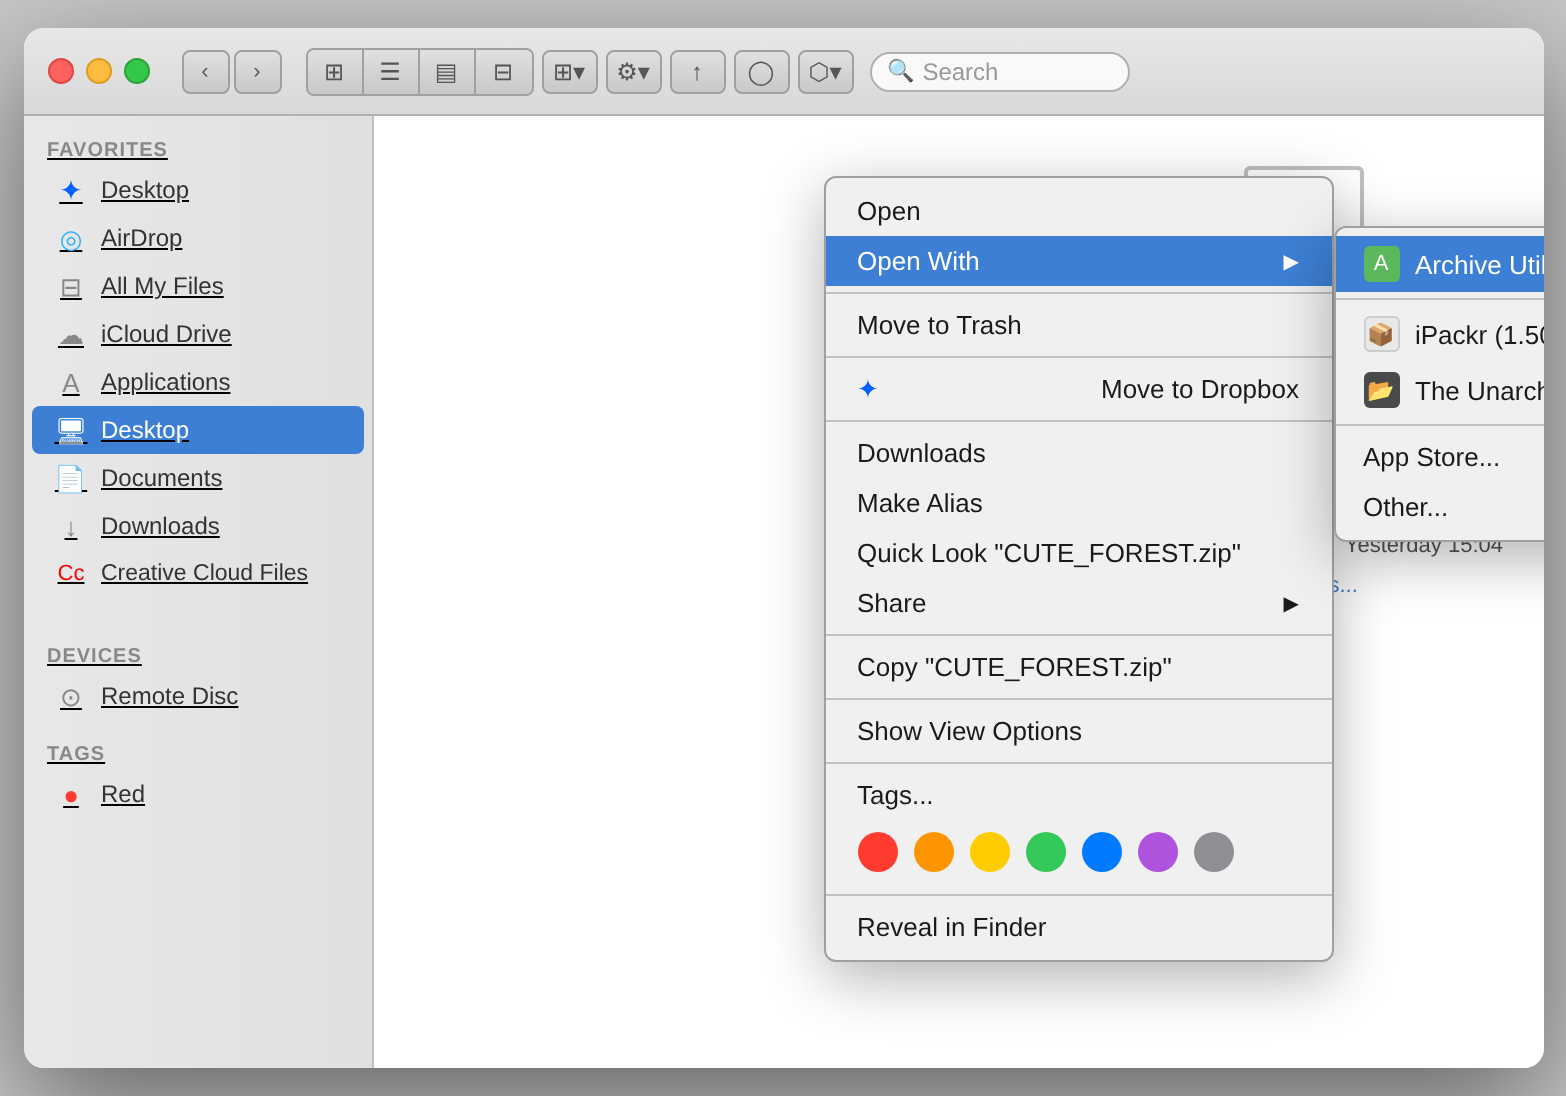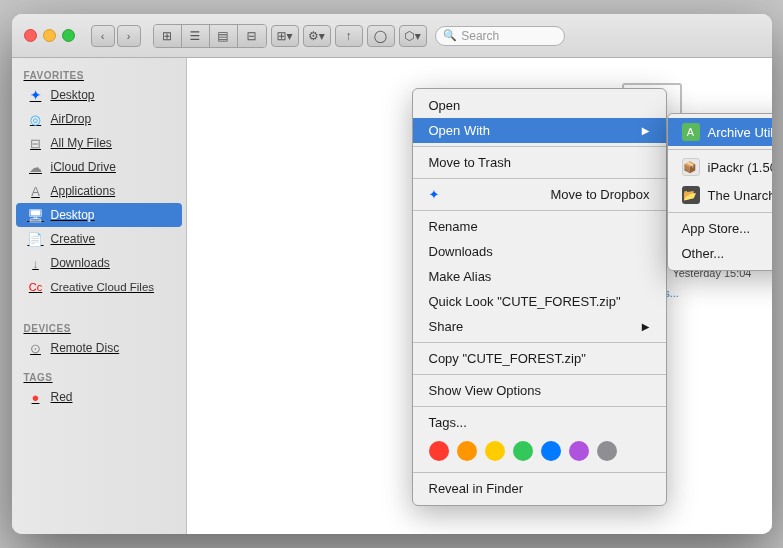--- a/index.html
+++ b/index.html
@@ -479,21 +479,21 @@
       <div class="sidebar-item">
         <div class="sidebar-icon" style="color:#888;font-size:13px;">A</div>
         <span>Applications</span>
       </div>
       <div class="sidebar-item active">
         <div class="sidebar-icon" style="font-size:13px;">🖥</div>
         <span>Desktop</span>
       </div>
       <div class="sidebar-item">
         <div class="sidebar-icon" style="color:#888;font-size:13px;">📄</div>
-        <span>Creative</span>
+        <span>Documents</span>
       </div>
       <div class="sidebar-item">
         <div class="sidebar-icon" style="color:#888;font-size:13px;">↓</div>
         <span>Downloads</span>
       </div>
       <div class="sidebar-item">
         <div class="sidebar-icon" style="color:#f00;font-size:11px;">Cc</div>
         <span style="font-size:11.5px;">Creative Cloud Files</span>
       </div>
 
@@ -552,23 +552,20 @@
         <div class="ctx-item">
           <span>Move to Trash</span>
         </div>
         <div class="ctx-separator"></div>
         <div class="ctx-item" style="display:flex;align-items:center;gap:6px;">
           <span style="color:#0061ff;font-size:13px;">✦</span>
           <span>Move to Dropbox</span>
         </div>
         <div class="ctx-separator"></div>
         <div class="ctx-item">
-          <span>Rename</span>
-        </div>
-        <div class="ctx-item">
           <span>Downloads</span>
         </div>
         <div class="ctx-item">
           <span>Make Alias</span>
         </div>
         <div class="ctx-item">
           <span>Quick Look "CUTE_FOREST.zip"</span>
         </div>
         <div class="ctx-item">
           <span>Share</span>

